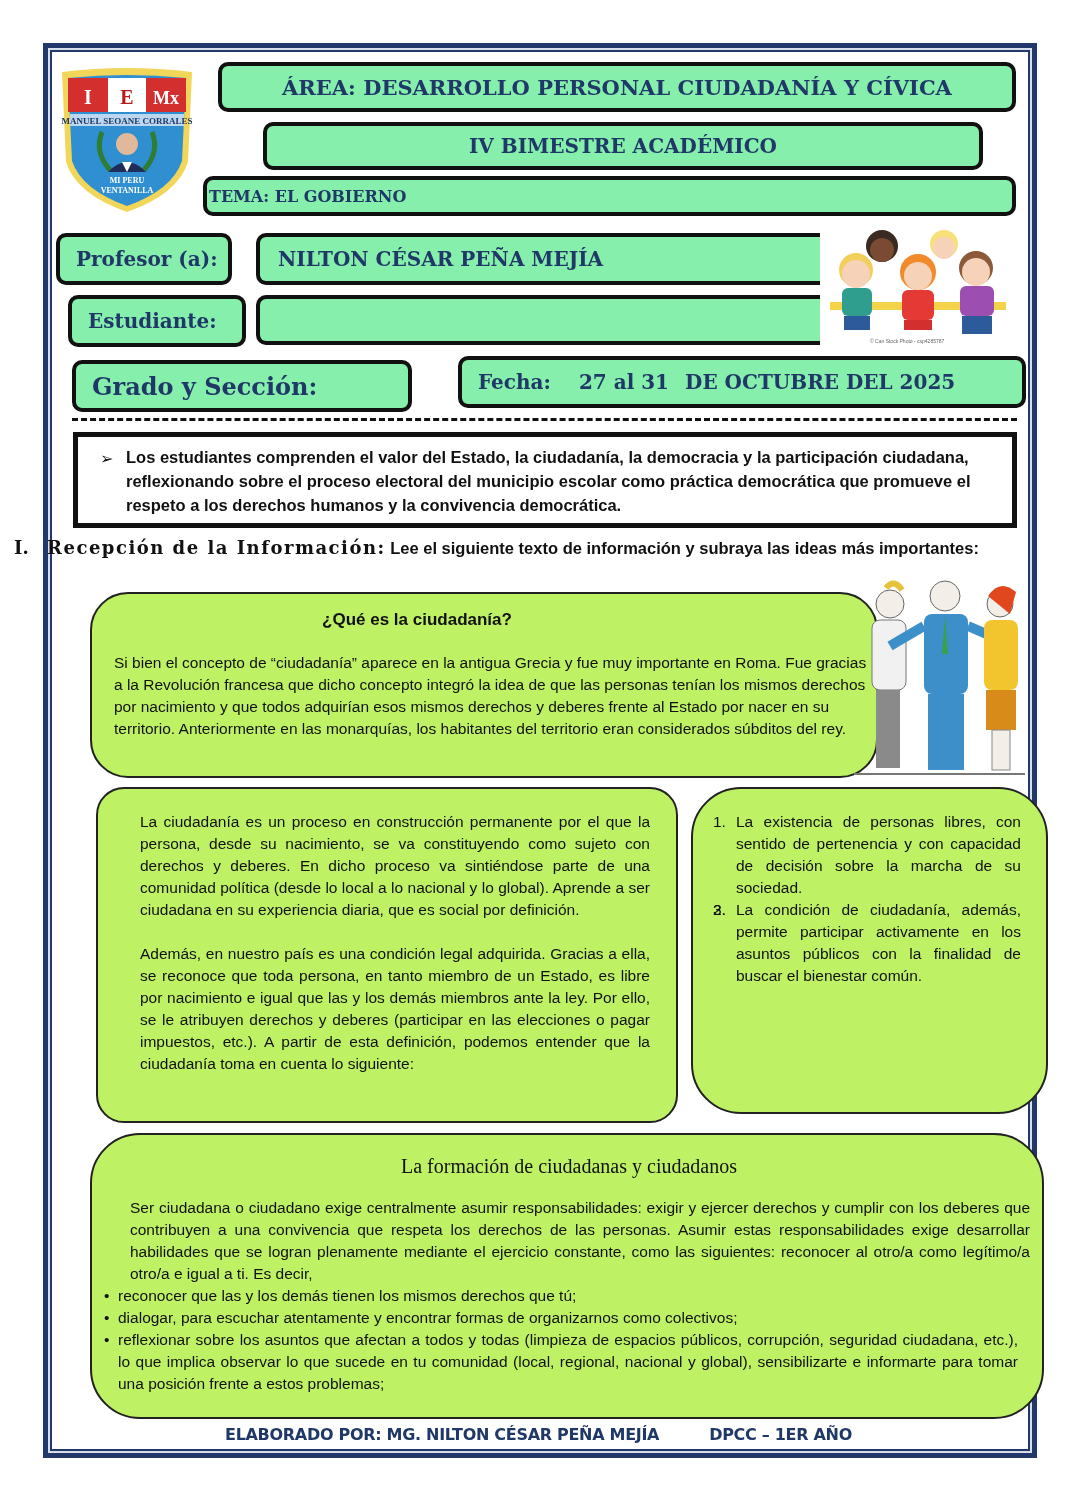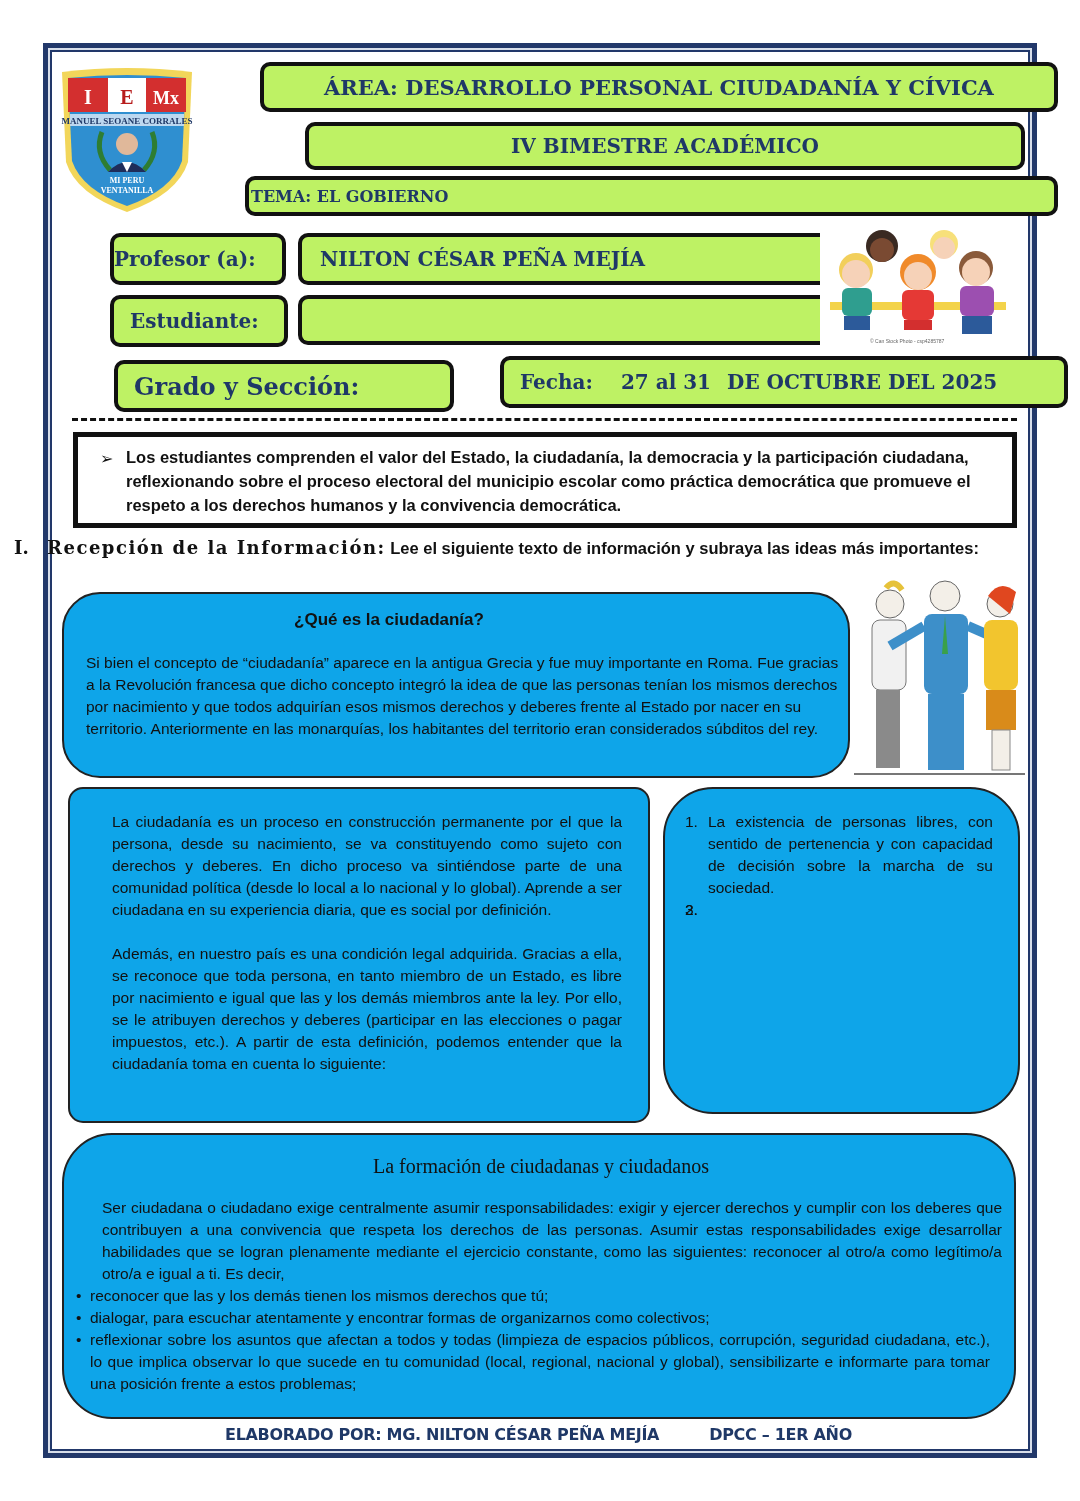--- a/index.html
+++ b/index.html
@@ -6,30 +6,30 @@
   body { width: 1080px; height: 1501px; position: relative; overflow: hidden; font-family: "Liberation Sans", sans-serif; color: #111; }
 
   
   .frame-outer { position: absolute; left: 43px; top: 43px; width: 994px; height: 1415px; border: 5px solid #22386a; box-sizing: border-box; }
   .frame-gap { position: absolute; left: 48px; top: 48px; width: 984px; height: 1405px; border: 2px solid #d7deea; box-sizing: border-box; }
   .frame-inner { position: absolute; left: 50px; top: 50px; width: 980px; height: 1401px; border: 2px solid #22386a; box-sizing: border-box; }
 
   .navy { color: #1f3867; }
   .serif-bold { font-family: "DejaVu Serif", "Liberation Serif", serif; font-weight: bold; }
 
-  .box { position: absolute; border: 4px solid #111; border-radius: 10px; background: #bef264; box-sizing: border-box; display: flex; align-items: center; margin-left: 42px; }
+  .box { position: absolute; border: 4px solid #111; border-radius: 10px; background: #86efac; box-sizing: border-box; display: flex; align-items: center; }
 
   
   .logo { position: absolute; left: 58px; top: 66px; width: 138px; height: 148px; }
 
   .hdr-area { left: 218px; top: 62px; width: 798px; height: 50px; justify-content: center; font-size: 21px; }
   .hdr-bim { left: 263px; top: 122px; width: 720px; height: 48px; justify-content: center; font-size: 20px; }
   .hdr-tema { left: 203px; top: 176px; width: 813px; height: 40px; padding-left: 2px; font-size: 16px; }
 
-  .lbl-prof { left: 68px; top: 233px; width: 176px; height: 52px; font-size: 20px; }
+  .lbl-prof { left: 56px; top: 233px; width: 176px; height: 52px; padding-left: 16px; font-size: 20px; }
   .val-prof { left: 256px; top: 233px; width: 600px; height: 52px; padding-left: 18px; font-size: 20px; border-right: none; border-radius: 10px 0 0 10px; }
   .lbl-est { left: 68px; top: 295px; width: 178px; height: 52px; padding-left: 16px; font-size: 20px; }
   .val-est { left: 256px; top: 295px; width: 600px; height: 50px; border-right: none; border-radius: 10px 0 0 10px; }
   .lbl-grado { left: 72px; top: 360px; width: 340px; height: 52px; padding-left: 16px; font-size: 24px; }
   .box-fecha { left: 458px; top: 356px; width: 568px; height: 52px; padding-left: 16px; font-size: 20px; text-align: right; }
   .box-fecha span { white-space: pre; }
 
   .kids { position: absolute; left: 820px; top: 224px; width: 196px; height: 122px; background: #fff; }
   .kids-caption { position: absolute; left: 870px; top: 338px; font-size: 5px; color: #666; }
 
@@ -37,28 +37,28 @@
 
   .objective { position: absolute; left: 73px; top: 432px; width: 944px; height: 96px; border: 5px solid #111; box-sizing: border-box; padding: 8px 16px 0 48px; font-size: 16.5px; font-weight: bold; line-height: 24px; }
   .objective .arrow { position: absolute; left: 22px; top: 10px; font-size: 16px; font-weight: normal; }
 
   .section-head { position: absolute; left: 52px; top: 536px; width: 952px; font-size: 16.5px; line-height: 24px; text-align: justify; }
   .section-head .num { font-family: "DejaVu Serif", serif; font-weight: bold; font-size: 18px; }
   .section-head .title { font-family: "DejaVu Serif", serif; font-weight: bold; font-size: 18px; letter-spacing: 1.5px; }
   .section-head .instr { font-weight: bold; }
   .section-head .inner { text-indent: -38px; display:block; }
 
-  .rbox { position: absolute; border: 2px solid #222; border-radius: 38px; background: #0ea5e9; box-sizing: border-box; }
+  .rbox { position: absolute; border: 2px solid #222; border-radius: 38px; background: #bef264; box-sizing: border-box; margin-left: 28px; }
   .q-box { left: 62px; top: 592px; width: 788px; height: 186px; }
   .q-title { position: absolute; left: 0; width: 650px; top: 16px; text-align: center; font-weight: bold; font-size: 17px; }
   .q-text { position: absolute; left: 22px; top: 58px; width: 760px; font-size: 15.5px; line-height: 22px; }
 
   .people { position: absolute; left: 850px; top: 574px; width: 175px; height: 206px; }
 
-  .left-box { left: 68px; top: 787px; width: 582px; height: 336px; border-radius: 15px; }
+  .left-box { left: 68px; top: 787px; width: 582px; height: 336px; border-radius: 28px; }
   .left-text { position: absolute; left: 42px; top: 22px; width: 510px; font-size: 15.5px; line-height: 22px; text-align: justify; }
   .left-text p { margin: 0 0 22px 0; }
 
   .right-box { left: 663px; top: 787px; width: 357px; height: 327px; border-radius: 50px; }
   .right-list { position: absolute; left: 20px; top: 22px; width: 308px; font-size: 15.5px; line-height: 22px; text-align: justify; margin: 0; padding: 0; list-style: none; }
   .right-list li { position: relative; padding-left: 23px; }
   .right-list li .n { position: absolute; left: 0; top: 0; }
 
   .form-box { left: 62px; top: 1133px; width: 954px; height: 286px; border-radius: 50px; }
   .form-title { position: absolute; left: 0; width: 954px; top: 20px; text-align: center; font-family: "Liberation Serif", serif; font-size: 20px; }
@@ -199,21 +199,21 @@
   <div class="left-text">
     <p>La ciudadanía es un proceso en construcción permanente por el que la persona, desde su nacimiento, se va constituyendo como sujeto con derechos y deberes. En dicho proceso va sintiéndose parte de una comunidad política (desde lo local a lo nacional y lo global). Aprende a ser ciudadana en su experiencia diaria, que es social por definición.</p>
     <p>Además, en nuestro país es una condición legal adquirida. Gracias a ella, se reconoce que toda persona, en tanto miembro de un Estado, es libre por nacimiento e igual que las y los demás miembros ante la ley. Por ello, se le atribuyen derechos y deberes (participar en las elecciones o pagar impuestos, etc.). A partir de esta definición, podemos entender que la ciudadanía toma en cuenta lo siguiente:</p>
   </div>
 </div>
 
 <div class="rbox right-box">
   <ul class="right-list">
     <li><span class="n">1.</span><span>La existencia de personas libres, con sentido de pertenencia y con capacidad de decisión sobre la marcha de su sociedad.</span></li>
     <li><span class="n">2.</span></li>
-    <li><span class="n">3.</span></li>
+    <li><span class="n">3.</span><span>La condición de ciudadanía, además, permite participar activamente en los asuntos públicos con la finalidad de buscar el bienestar común.</span></li>
   </ul>
 </div>
 
 <div class="rbox form-box">
   <div class="form-title">La formación de ciudadanas y ciudadanos</div>
   <div class="form-text">Ser ciudadana o ciudadano exige centralmente asumir responsabilidades: exigir y ejercer derechos y cumplir con los deberes que contribuyen a una convivencia que respeta los derechos de las personas. Asumir estas responsabilidades exige desarrollar habilidades que se logran plenamente mediante el ejercicio constante, como las siguientes: reconocer al otro/a como legítimo/a otro/a e igual a ti. Es decir,</div>
   <ul class="form-bullets">
     <li><span class="b">•</span><span>reconocer que las y los demás tienen los mismos derechos que tú;</span></li>
     <li><span class="b">•</span><span>dialogar, para escuchar atentamente y encontrar formas de organizarnos como colectivos;</span></li>
     <li><span class="b">•</span><span>reflexionar sobre los asuntos que afectan a todos y todas (limpieza de espacios públicos, corrupción, seguridad ciudadana, etc.), lo que implica observar lo que sucede en tu comunidad (local, regional, nacional y global), sensibilizarte e informarte para tomar una posición frente a estos problemas;</span></li>

